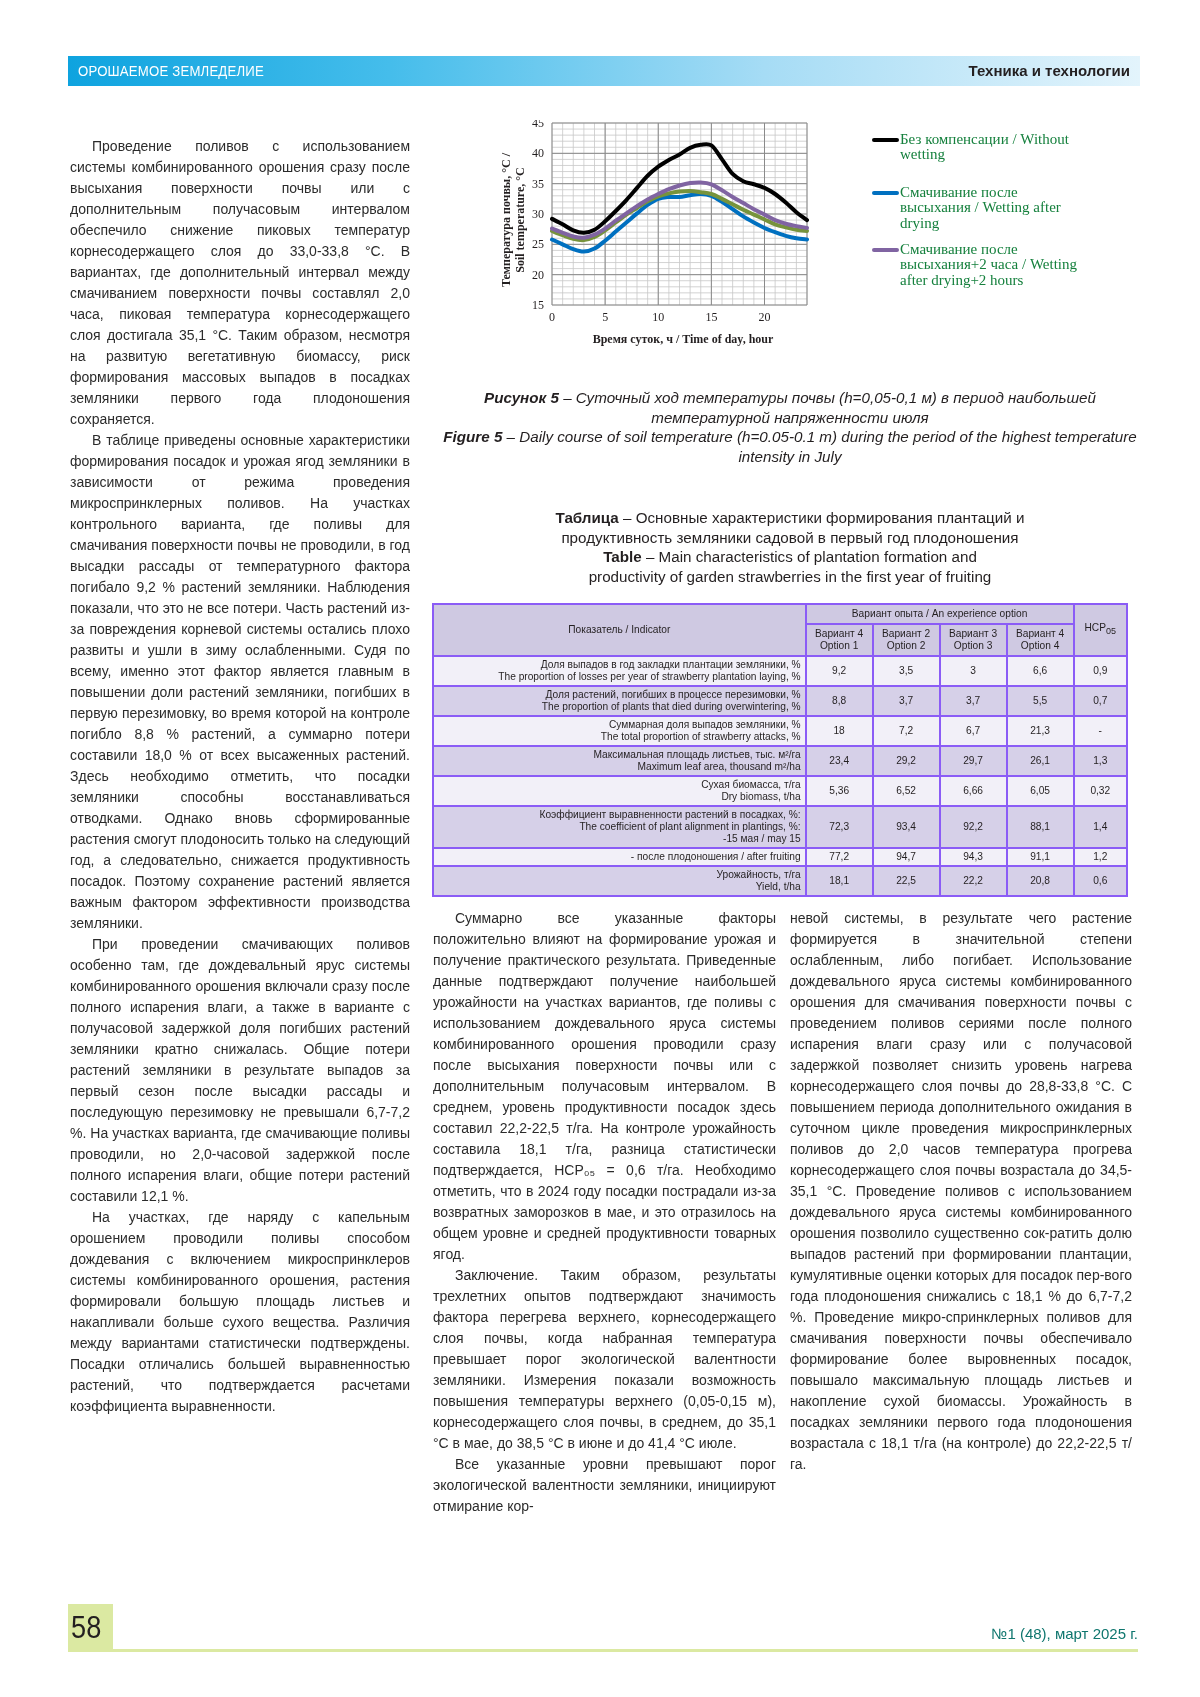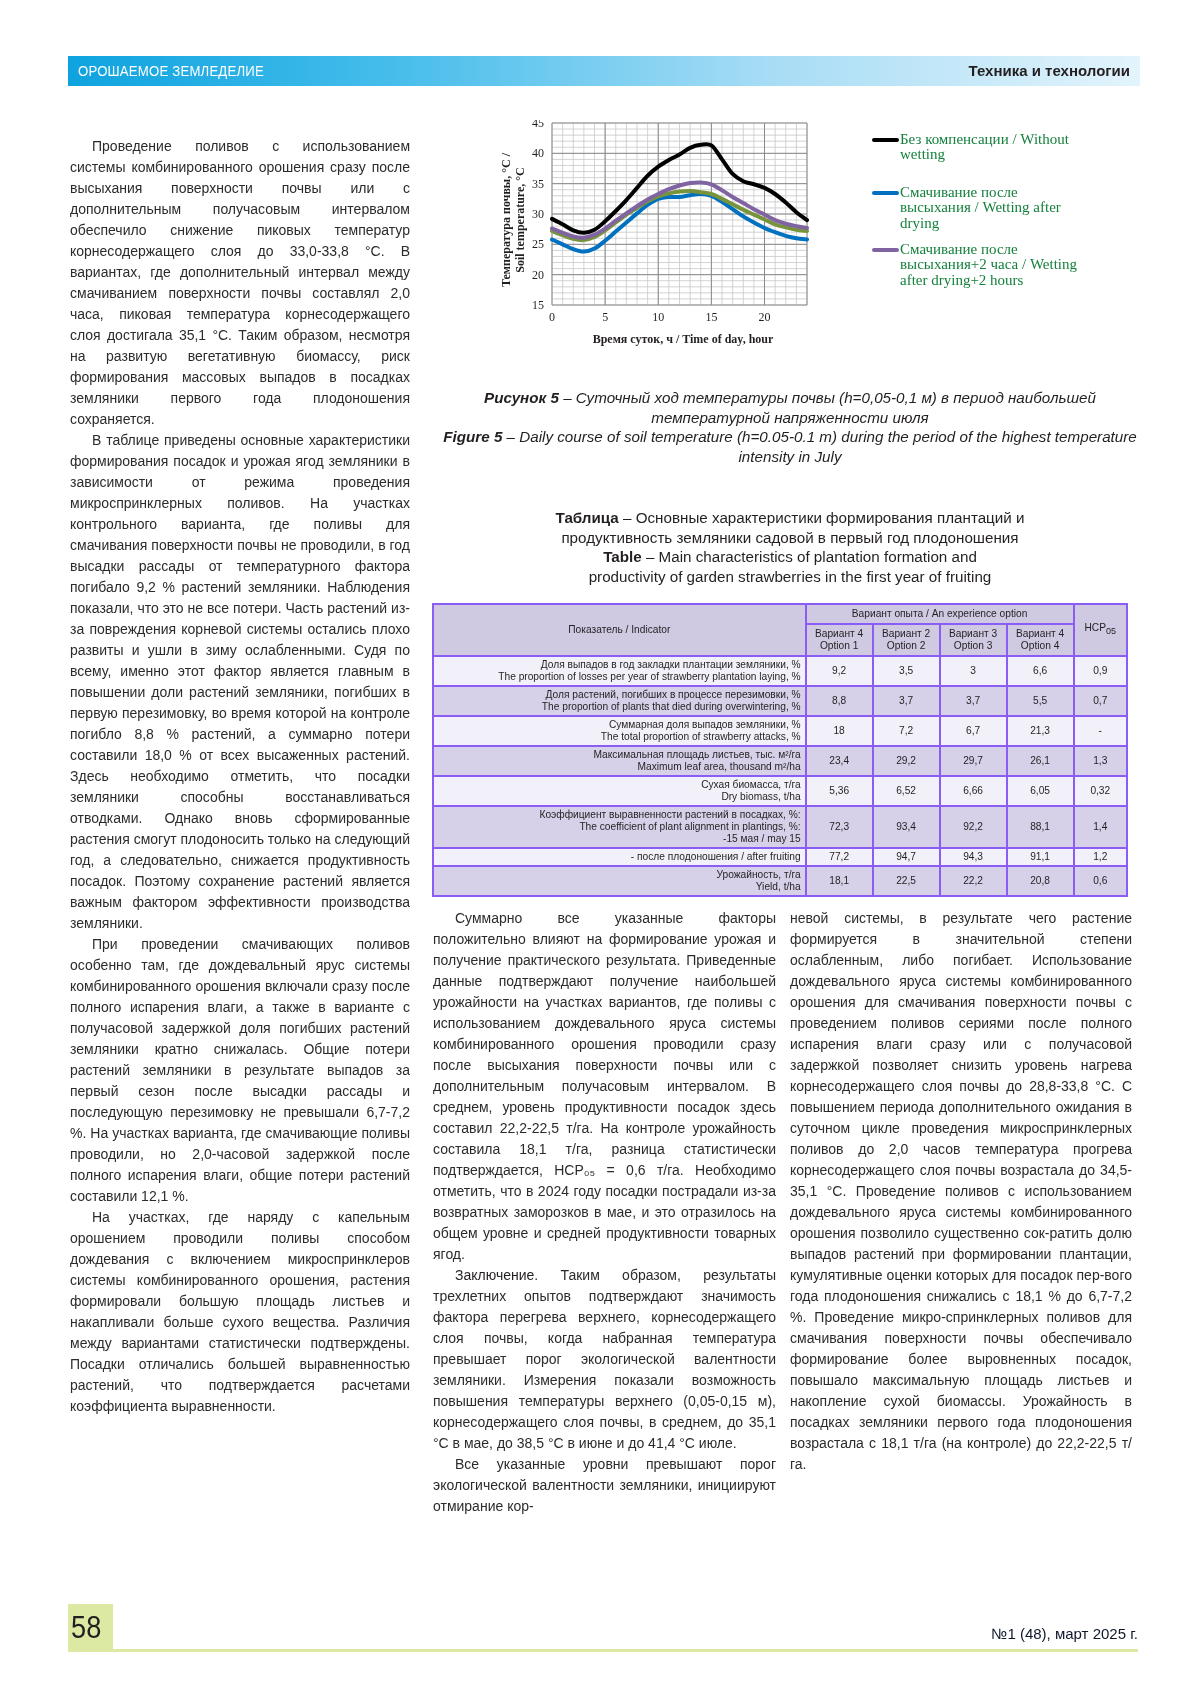--- a/index.html
+++ b/index.html
@@ -49,21 +49,21 @@
   .data-table td.ind { text-align: right; padding: 2px 4px; width: 356px; }
   .data-table td.val { text-align: center; width: 64px; }
   .data-table td.nsr { text-align: center; width: 51px; }
   .data-table tr.odd td { background: #f2f0f8; }
   .data-table tr.even td { background: #d6d0e8; }
   .data-table tr.single td { height: 18px; }
 
   .footer-left-box { position: absolute; left: 68px; top: 1604px; width: 45px; height: 48px; background: #dbe9a2; }
   .page-num { position: absolute; left: 71px; top: 1609px; font-size: 32px; color: #231f20; transform: scaleX(0.85); transform-origin: left; }
   .footer-line { position: absolute; left: 113px; top: 1649px; width: 1025px; height: 3px; background: #dbe9a2; }
-  .issue { position: absolute; right: 62px; top: 1625px; font-size: 15px; color: #0f172a; }
+  .issue { position: absolute; right: 62px; top: 1625px; font-size: 15px; color: #0f766e; }
 </style>
 </head>
 <body>
 
 <div class="header-bar">
   <span class="header-left">ОРОШАЕМОЕ ЗЕМЛЕДЕЛИЕ</span>
   <span class="header-right">Техника и технологии</span>
 </div>
 
 <div class="col col-left">

